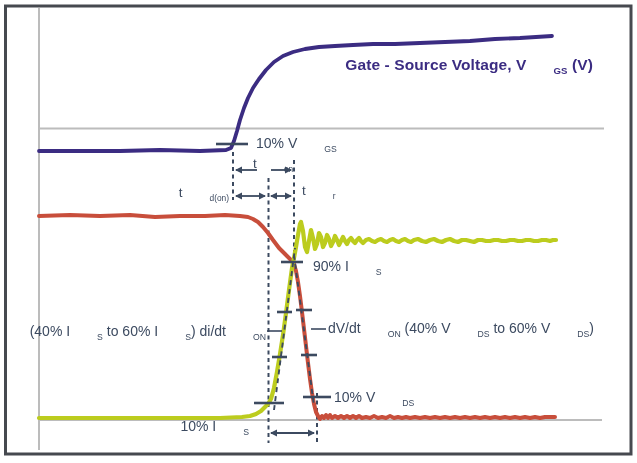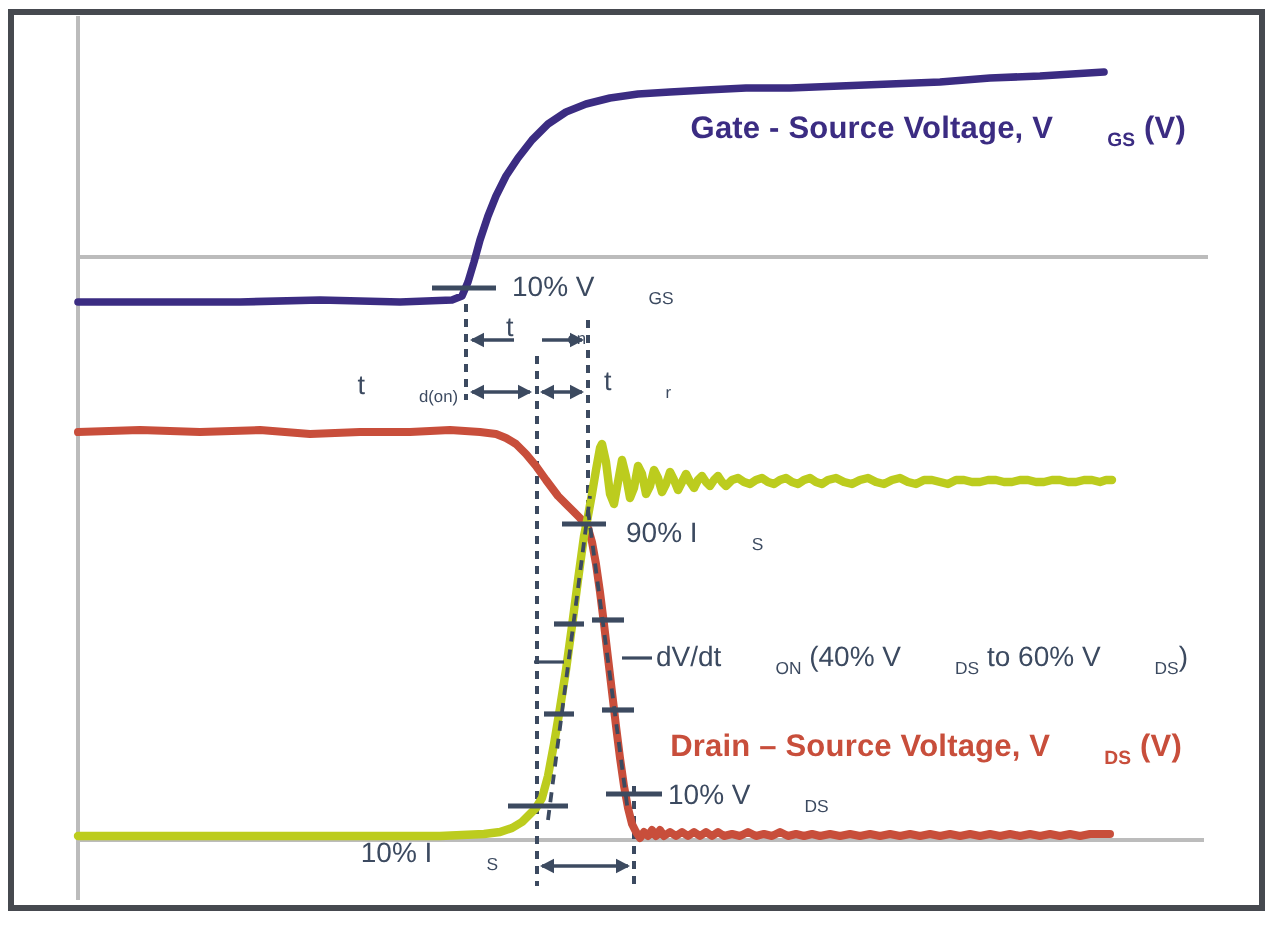--- a/index.html
+++ b/index.html
@@ -52,23 +52,23 @@
       <polygon points="266,196 259,192.4 259,199.6" fill="#3c4a60"></polygon>
       <line x1="271" y1="196" x2="291" y2="196" stroke="#3c4a60" stroke-width="1.8"></line>
       <polygon points="270,196 277,192.4 277,199.6" fill="#3c4a60"></polygon>
       <polygon points="292,196 285,192.4 285,199.6" fill="#3c4a60"></polygon>
       <line x1="271" y1="433" x2="314" y2="433" stroke="#3c4a60" stroke-width="1.8"></line>
       <polygon points="270,433 277,429.4 277,436.6" fill="#3c4a60"></polygon>
       <polygon points="315,433 308,429.4 308,436.6" fill="#3c4a60"></polygon>
     </svg>
 
   <div class="label t-title t-vgs" style="right:44px;top:57px;">Gate - Source Voltage, V<sub>GS</sub> (V)</div>
-  <div class="label t-title t-vds" style="right:46px;top:366px;">Drain – Source Voltage, V<sub>DS</sub> (V)</div>
 
   <div class="label ann" style="left:256px;top:136px;">10% V<sub>GS</sub></div>
   <div class="label ann ann-sm" style="left:253px;top:157px;">t<sub>on</sub></div>
   <div class="label ann ann-sm" style="right:408px;top:186px;">t<sub>d(on)</sub></div>
   <div class="label ann ann-sm" style="left:302px;top:184px;">t<sub>r</sub></div>
   <div class="label ann" style="left:313px;top:259px;">90% I<sub>S</sub></div>
+  <div class="label ann" style="right:371px;top:324px;">(40% I<sub>S</sub> to 60% I<sub>S</sub>) di/dt<sub>ON</sub></div>
   <div class="label ann" style="left:328px;top:321px;">dV/dt<sub>ON</sub> (40% V<sub>DS</sub> to 60% V<sub>DS</sub>)</div>
   <div class="label ann" style="right:388px;top:419px;">10% I<sub>S</sub></div>
   <div class="label ann" style="left:334px;top:390px;">10% V<sub>DS</sub></div>
 </div>
 
 </body></html>

